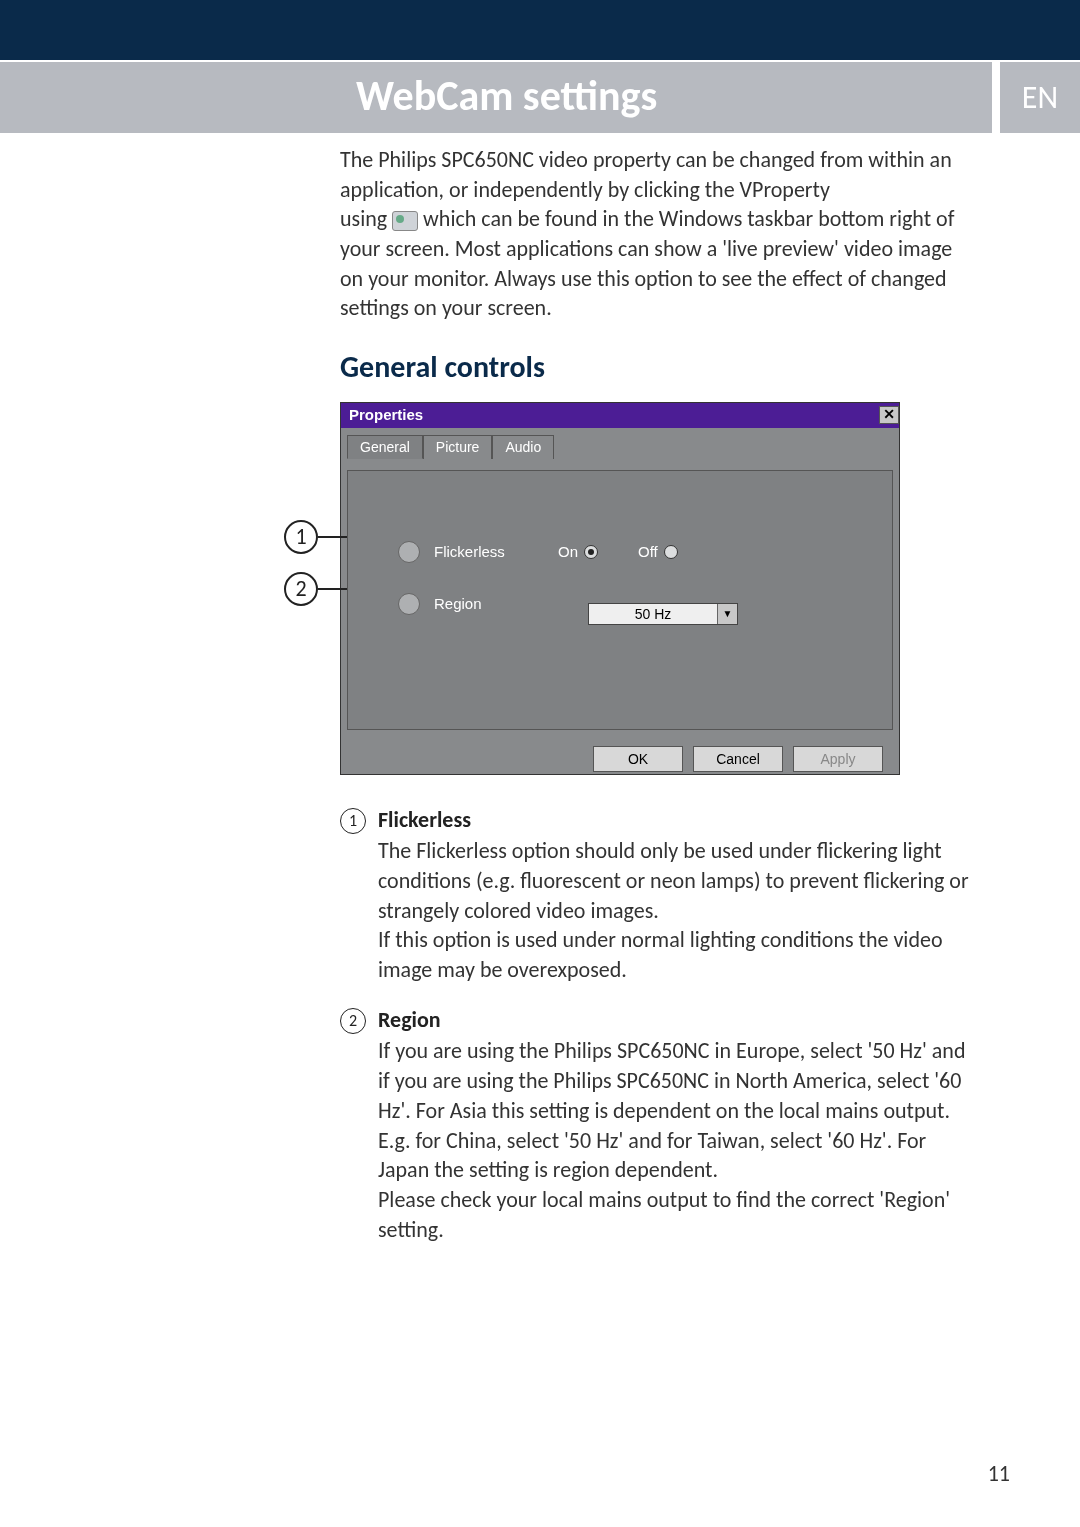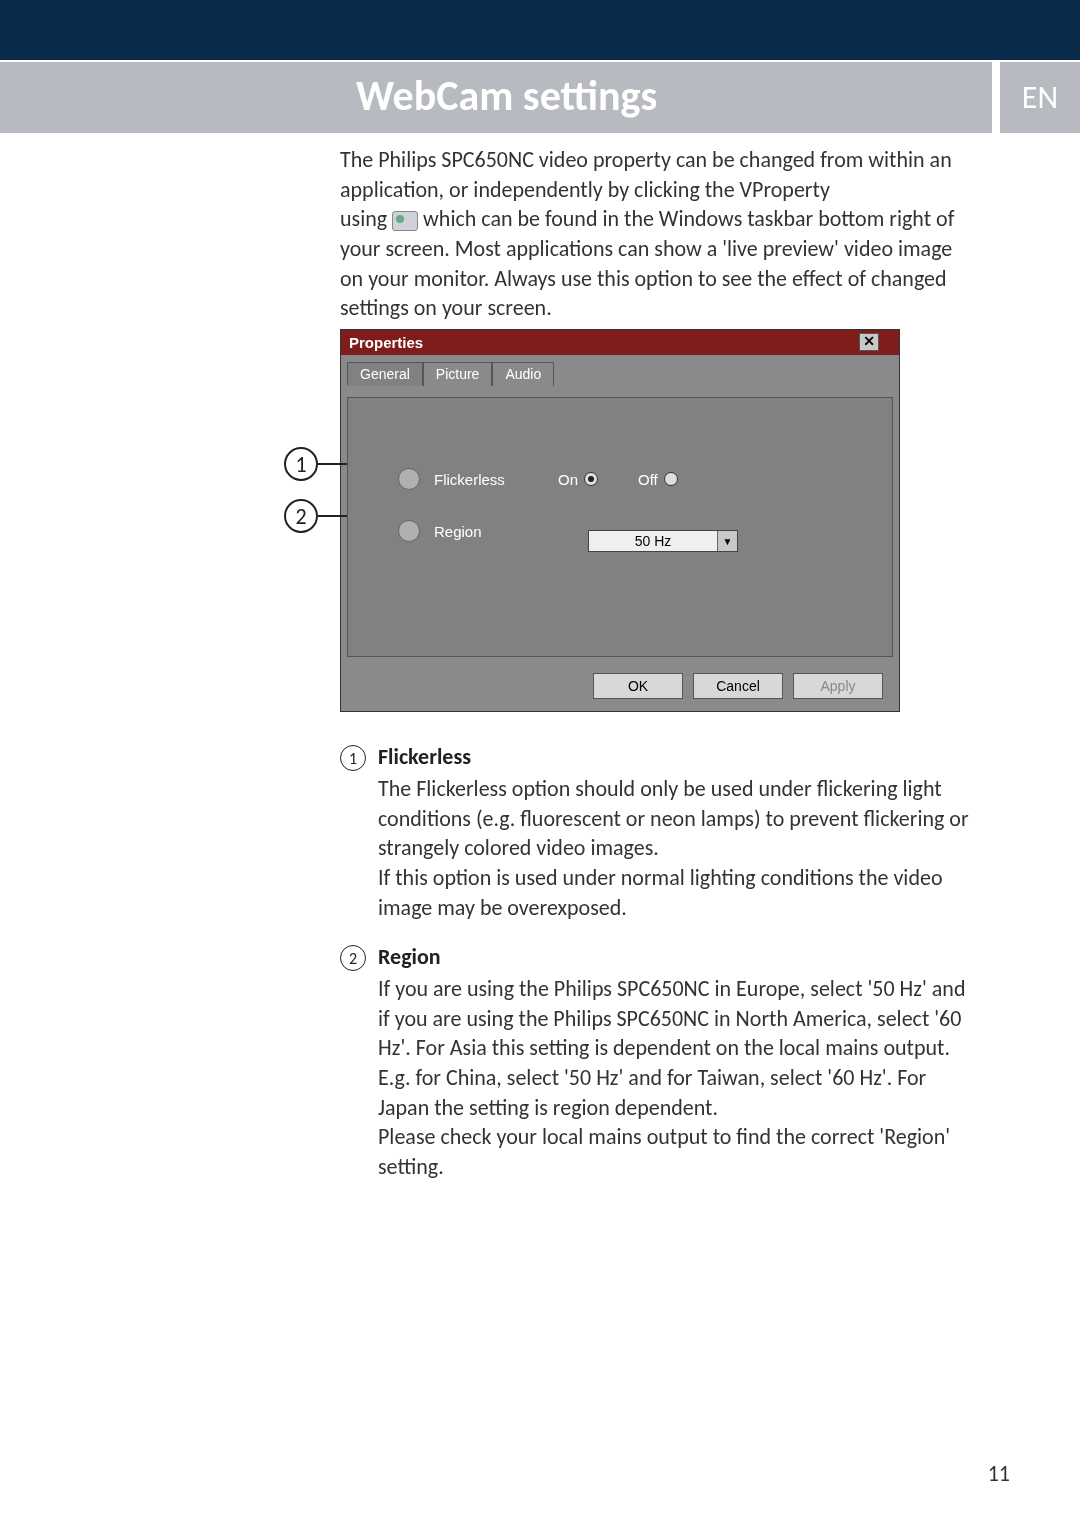--- a/index.html
+++ b/index.html
@@ -110,27 +110,27 @@
     width: 70px;
   }
   .dialog {
     width: 560px;
     border: 1px solid #333;
     background: #cfd1d2;
     font-family: Tahoma, Arial, sans-serif;
     font-size: 14px;
   }
   .dialog-titlebar {
-    background: #7f1d1d;
+    background: #4c1d95;
     color: #fff;
     font-weight: bold;
     display: flex;
     justify-content: space-between;
     align-items: center;
-    padding: 3px 20px 4px 8px;
+    padding: 3px 0 4px 8px;
     font-size: 15px;
     gap: 44px;
   }
   .dialog-close {
     width: 20px;
     height: 18px;
     background: #c8c8c8;
     border: 1px solid #555;
     color: #000;
     font-size: 14px;
@@ -242,21 +242,21 @@
     align-items: center;
     justify-content: center;
     font-size: 10px;
     color: #000;
     cursor: pointer;
   }
   .dialog-buttons {
     display: flex;
     justify-content: flex-end;
     gap: 10px;
-    padding: 10px 16px 12px 0;
+    padding: 10px 16px 2px 0;
     background: #888a8c;
   }
   .dialog-btn {
     width: 90px;
     height: 26px;
     background: #d8d8d8;
     border: 1px solid #555;
     color: #000;
     font-size: 14px;
     display: flex;
@@ -320,20 +320,21 @@
   <div class="title-right">EN</div>
 </div>
 
 <div class="content">
   <p class="intro-text">The Philips SPC650NC video property can be changed from within an application, or independently by clicking the VProperty</p>
   <p class="intro-text">
     <span>using </span><span class="vprop-icon"></span>
     <span>which can be found in the Windows taskbar bottom right of your screen. Most applications can show a 'live preview' video image on your monitor. Always use this option to see the effect of changed settings on your screen.</span>
   </p>
 
+  <h2 class="section-heading">General controls</h2>
 </div>
 
 <div class="dialog-wrap">
   <div class="callouts">
     <div class="callout" style="top:118px; left:-6px;">
       <div class="callout-circle">1</div>
       <div class="callout-line"></div>
     </div>
     <div class="callout" style="top:170px; left:-6px;">
       <div class="callout-circle">2</div>

